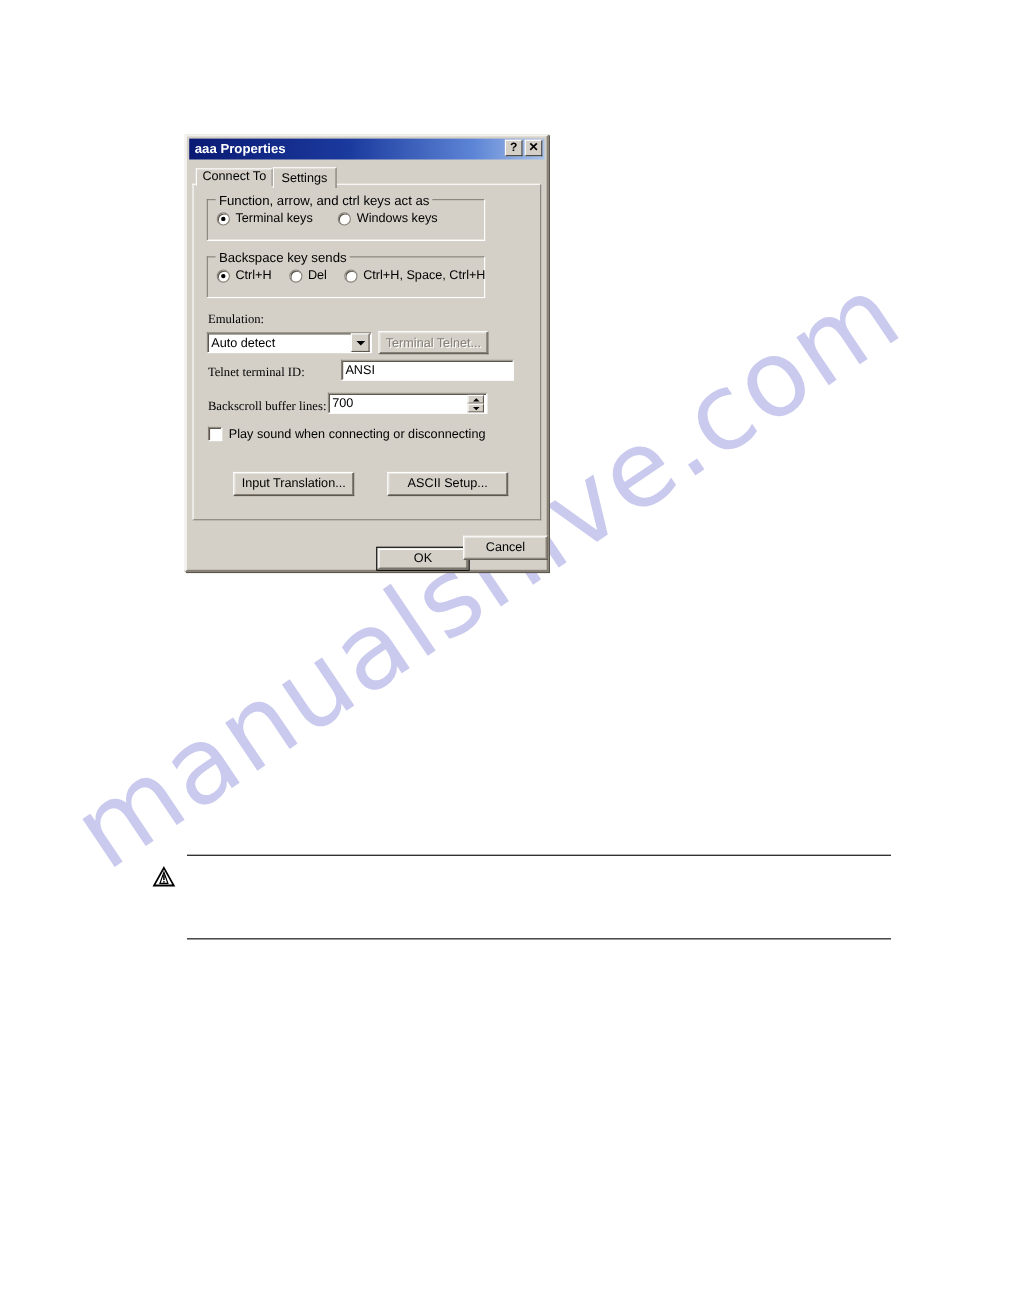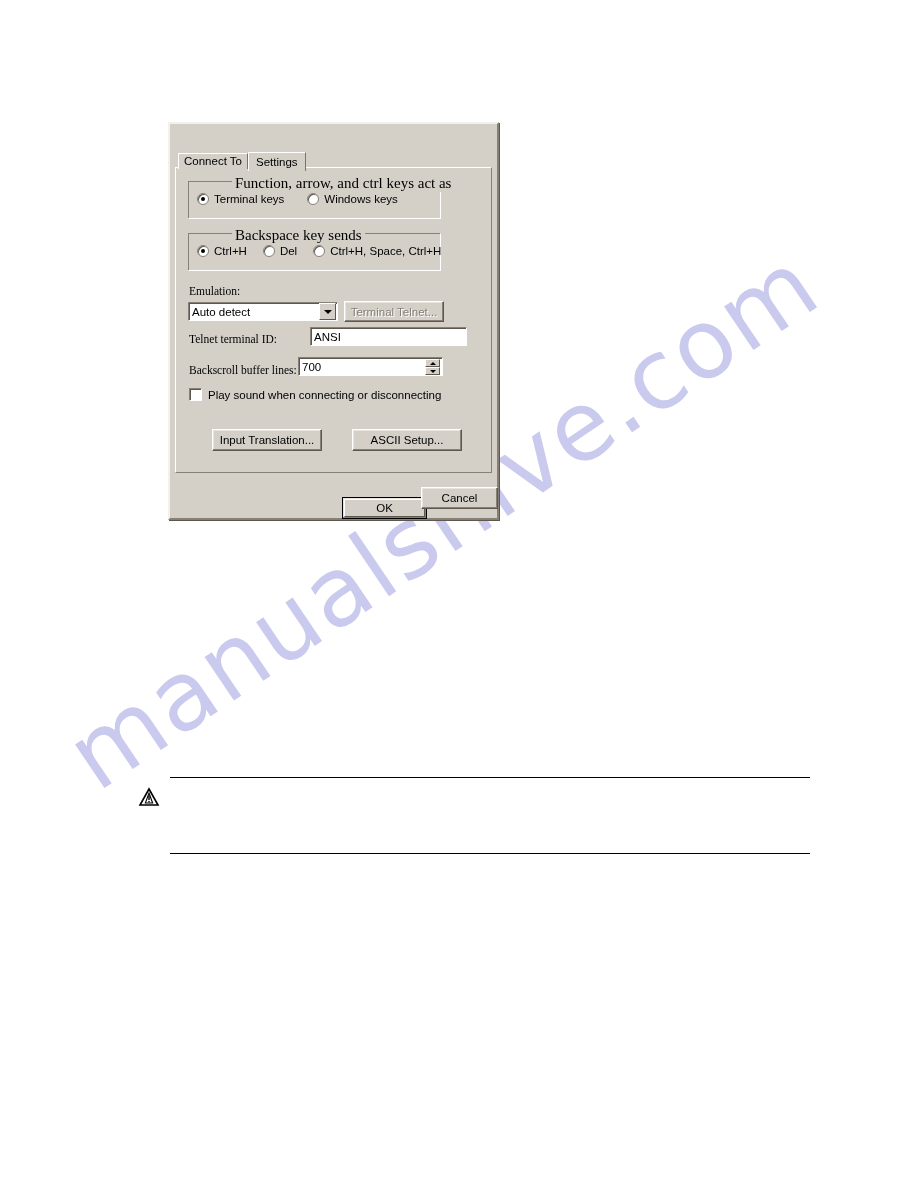--- a/index.html
+++ b/index.html
@@ -165,25 +165,24 @@
     border-top-color: transparent;
     border-left-color: transparent;
     pointer-events: none;
   }
   .gb-label {
     position: absolute;
     top: -7px;
     left: 7px;
     background: #d4d0c8;
     padding: 0 3px;
-    font-size: 15px;
-    color: #000000;
-    font-family: Liberation Serif, serif;
-    white-space: nowrap;
-    margin-left: 36px;
+    font-size: 12px;
+    color: #000000;
+    font-family: Liberation Sans, sans-serif;
+    white-space: nowrap;
   }
 
   
   .radio-row {
     position: absolute;
     display: flex;
     align-items: center;
   }
   .radio-opt {
     display: flex;
@@ -402,20 +401,27 @@
 </style>
 </head>
 <body>
 
 <div id="watermark">
   <div class="wm-text">manualshive.com</div>
 </div>
 
 <div id="dialog">
 
+  <div id="titlebar">
+    <span class="title-text">aaa Properties</span>
+    <div class="tb-buttons">
+      <div class="tb-btn">?</div>
+      <div class="tb-btn">✕</div>
+    </div>
+  </div>
 
   <div id="tabstrip">
     <div class="tab inactive">Connect To</div>
     <div class="tab active">Settings</div>
   </div>
 
   <div id="tabpage">
 
     <div class="groupbox" style="left:12px; top:13px; width:253px; height:38px;">
       <div class="gb-inner"></div>

